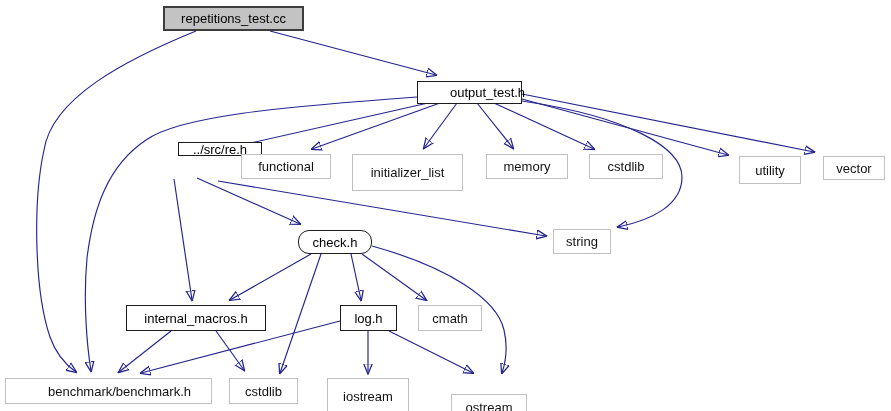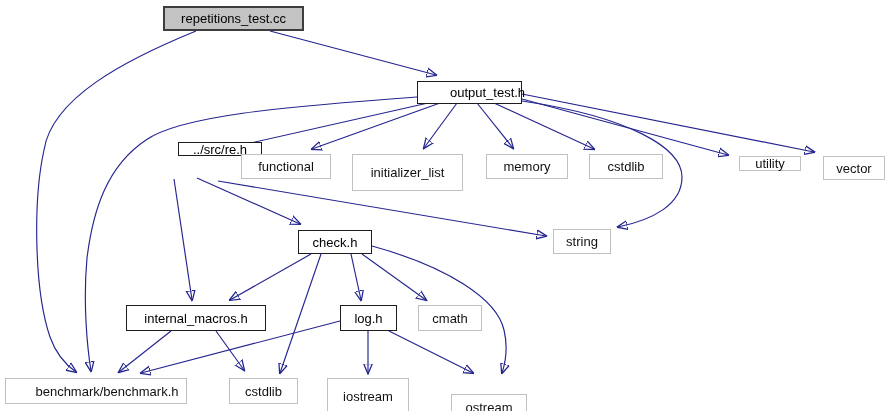--- a/index.html
+++ b/index.html
@@ -59,25 +59,25 @@
     <path marker-end="url(#arrow)" d="M216,331 L244,370"></path>
   </svg>
 
   <div class="node root" style="left:163px;top:6px;width:141px;height:25px;">repetitions_test.cc</div>
   <div class="node internal" style="left:417px;top:81px;width:105px;height:23px;padding-left:40px;">output_test.h</div>
   <div class="node internal" style="left:134px;top:142px;width:84px;height:14px;margin-left:44px;">../src/re.h</div>
   <div class="node external" style="left:241px;top:154px;width:90px;height:25px;">functional</div>
   <div class="node external" style="left:352px;top:154px;width:111px;height:37px;">initializer_list</div>
   <div class="node external" style="left:486px;top:154px;width:82px;height:25px;">memory</div>
   <div class="node external" style="left:589px;top:154px;width:74px;height:25px;">cstdlib</div>
-  <div class="node external" style="left:739px;top:156px;width:62px;height:15px;">utility</div>
+  <div class="node external" style="left:739px;top:156px;width:62px;height:28px;">utility</div>
   <div class="node external" style="left:823px;top:156px;width:62px;height:24px;">vector</div>
-  <div class="node internal" style="left:298px;top:230px;width:74px;height:24px;">check.h</div>
+  <div class="node internal" style="left:298px;top:230px;width:74px;height:24px;border-radius:11px;">check.h</div>
   <div class="node external" style="left:553px;top:229px;width:58px;height:25px;">string</div>
   <div class="node internal" style="left:126px;top:305px;width:140px;height:26px;">internal_macros.h</div>
   <div class="node internal" style="left:340px;top:305px;width:57px;height:26px;">log.h</div>
   <div class="node external" style="left:418px;top:305px;width:64px;height:26px;">cmath</div>
-  <div class="node external" style="left:5px;top:378px;width:182px;height:26px;padding-left:26px;">benchmark/benchmark.h</div>
+  <div class="node external" style="left:5px;top:378px;width:207px;height:26px;padding-left:26px;">benchmark/benchmark.h</div>
   <div class="node external" style="left:229px;top:378px;width:69px;height:26px;">cstdlib</div>
   <div class="node external" style="left:327px;top:378px;width:82px;height:36px;">iostream</div>
   <div class="node external" style="left:451px;top:378px;width:76px;height:26px;margin-top:16px;">ostream</div>
 
 </div>
 
 </body></html>

